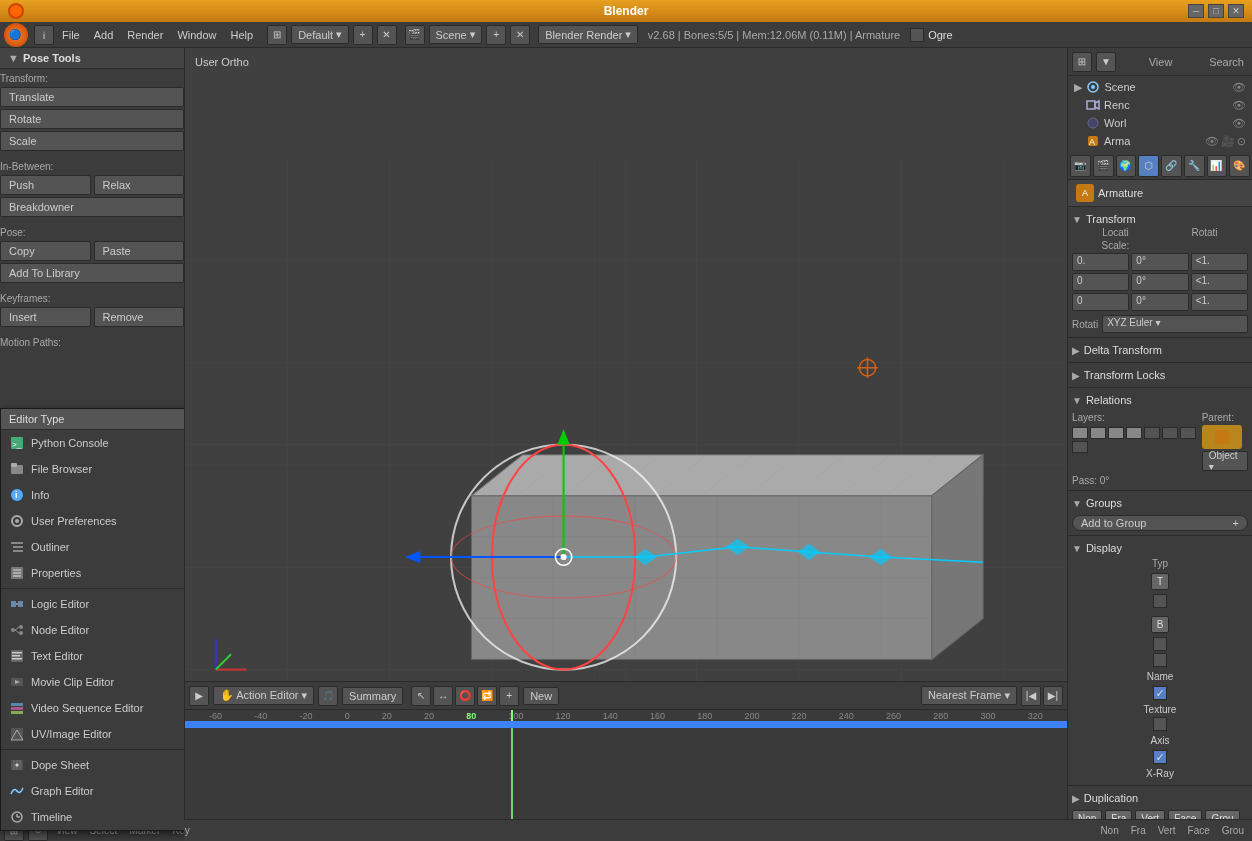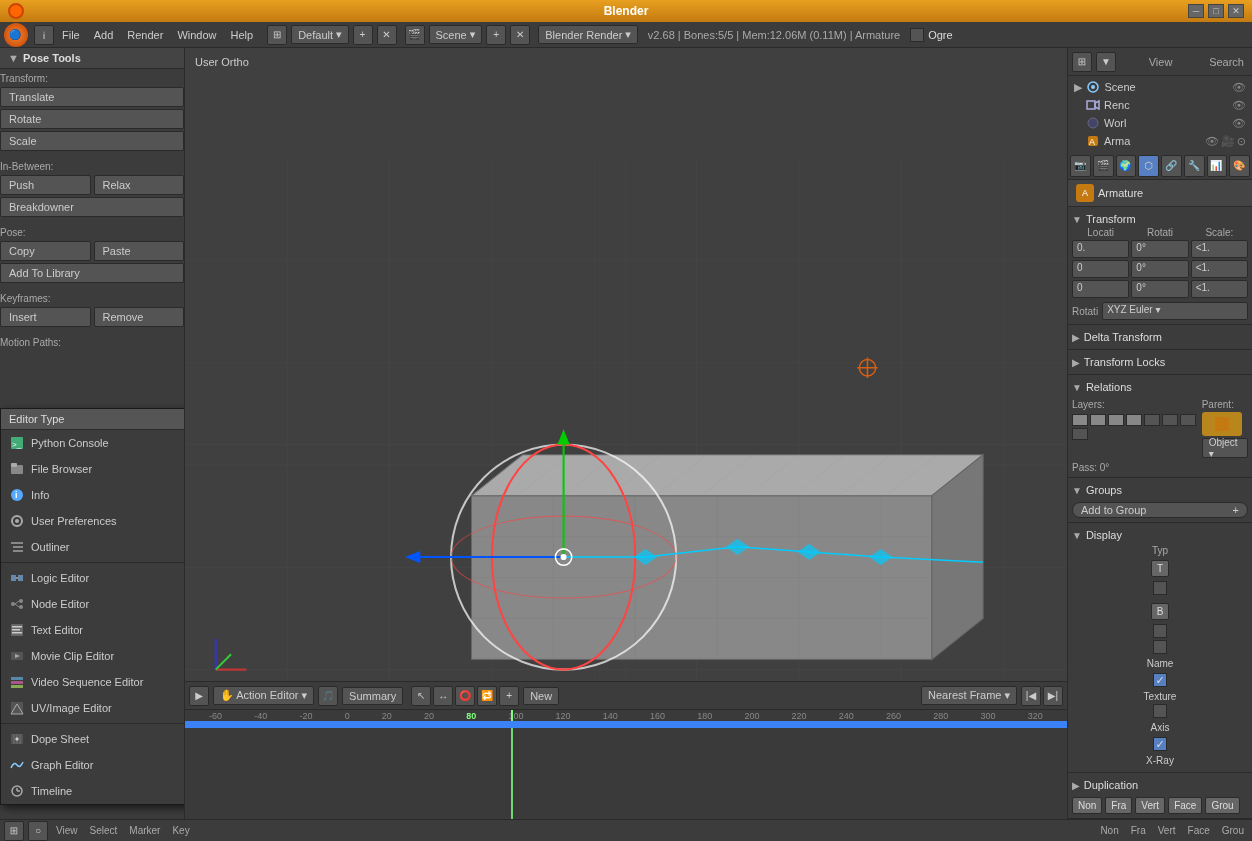--- a/index.html
+++ b/index.html
@@ -630,20 +630,31 @@
         <div class="item-icon">
           <svg width="14" height="14" viewBox="0 0 14 14">
               <rect x="1" y="2" width="12" height="2" fill="#888"></rect>
               <rect x="3" y="6" width="10" height="2" fill="#888"></rect>
               <rect x="3" y="10" width="10" height="2" fill="#888"></rect>
             </svg>
         </div>
         <span>Outliner</span>
       </div>
 
+      <div class="dropdown-menu-item">
+        <div class="item-icon">
+          <svg width="14" height="14" viewBox="0 0 14 14">
+              <rect x="1" y="1" width="12" height="12" fill="#777" rx="1"></rect>
+              <rect x="3" y="3" width="8" height="2" fill="#aaa"></rect>
+              <rect x="3" y="6" width="8" height="2" fill="#aaa"></rect>
+              <rect x="3" y="9" width="8" height="2" fill="#aaa"></rect>
+            </svg>
+        </div>
+        <span>Properties</span>
+      </div>
 
       <div class="divider-line"></div>
 
       <div class="dropdown-menu-item">
         <div class="item-icon">
           <svg width="14" height="14" viewBox="0 0 14 14">
               <rect x="1" y="4" width="5" height="6" fill="#68a"></rect>
               <rect x="8" y="4" width="5" height="6" fill="#68a"></rect>
               <line x1="6" y1="7" x2="8" y2="7" stroke="#aaa" stroke-width="1.5"></line>
             </svg>
@@ -930,21 +941,21 @@
     <div class="armature-header">
       <div class="armature-icon">A</div>
       <span>Armature</span>
     </div>
 
     <div class="prop-section">
       <div class="prop-section-header">
         <span class="arrow">▼</span>
         <span>Transform</span>
       </div>
-      <div style="display:grid; grid-template-columns:1fr 1fr 1fr; gap:2px; font-size:10px; color:#aaa; text-align:center; margin-bottom:2px;">
+      <div style="display:grid; grid-template-columns:1fr 1fr; gap:2px; font-size:10px; color:#aaa; text-align:center; margin-bottom:2px;">
         <span>Locati</span>
         <span>Rotati</span>
         <span>Scale:</span>
       </div>
       <div style="display:grid; grid-template-columns:1fr 1fr 1fr; gap:2px; margin-bottom:2px;">
         <div class="prop-input">0.</div>
         <div class="prop-input">0°</div>
         <div class="prop-input">&lt;1.</div>
       </div>
       <div style="display:grid; grid-template-columns:1fr 1fr 1fr; gap:2px; margin-bottom:2px;">

